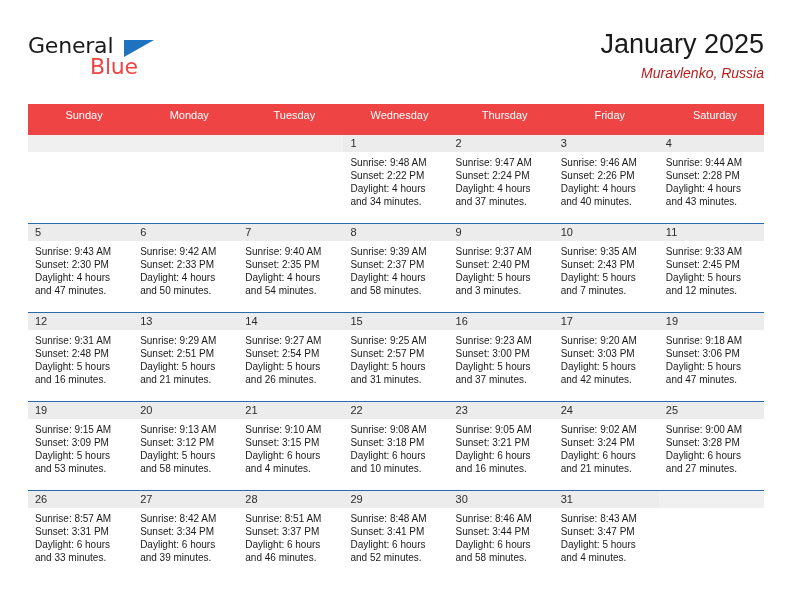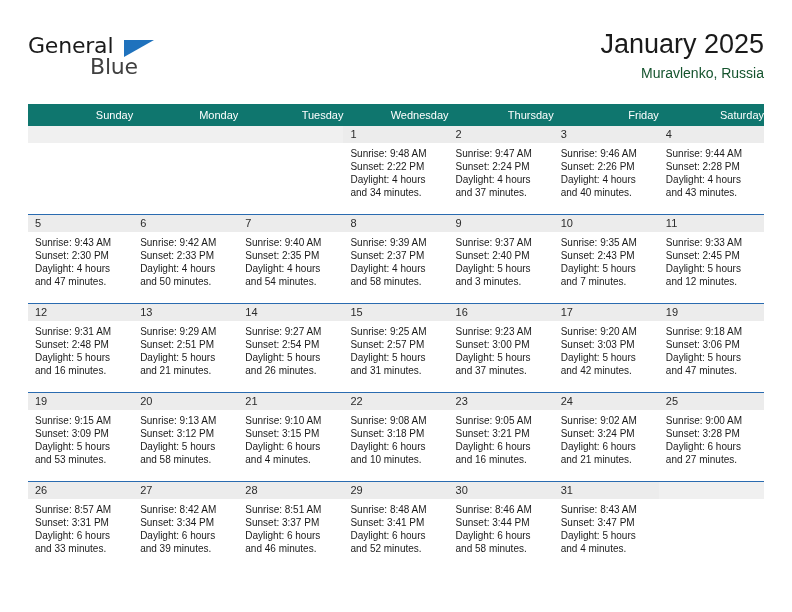--- a/index.html
+++ b/index.html
@@ -48,21 +48,21 @@
     font-family: "DejaVu Sans", sans-serif;
     font-weight: 400;
     line-height: 24px;
   }
   .logo-blue {
     position: absolute;
     left: 62px;
     top: 21px;
     font-size: 22px;
     letter-spacing: -0.2px;
-    color: #404040;
+    color: #ef4444;
     font-family: "DejaVu Sans", sans-serif;
     font-weight: 400;
     line-height: 24px;
   }
   .logo-triangle {
     position: absolute;
     left: 96px;
     top: 6px;
     width: 0;
     height: 0;
@@ -80,43 +80,44 @@
   }
   .cal-title {
     font-size: 27px;
     color: #1a1a1a;
     line-height: 32px;
     font-weight: 400;
     white-space: nowrap;
   }
   .cal-subtitle {
     font-size: 14px;
-    color: #14532d;
+    color: #b91c1c;
     line-height: 20px;
     margin-top: 3px;
     white-space: nowrap;
+    font-style: italic;
   }
 
   
   .calendar {
     position: absolute;
     left: 28px;
     top: 104px;
     width: 736px;
     border-collapse: collapse;
     table-layout: fixed;
   }
 
   .calendar th {
-    background: #0f766e;
+    background: #ef4444;
     color: #ffffff;
     font-size: 11px;
     font-weight: normal;
-    text-align: right;
-    padding: 5px 0 5px 7px;
+    text-align: center;
+    padding: 5px 0 14px 7px;
     height: 12px;
     border: none;
   }
 
   .calendar td {
     width: 105.14px;
     vertical-align: top;
     padding: 0;
     border: none;
     border-top: 1.5px solid #2a6bb0;

